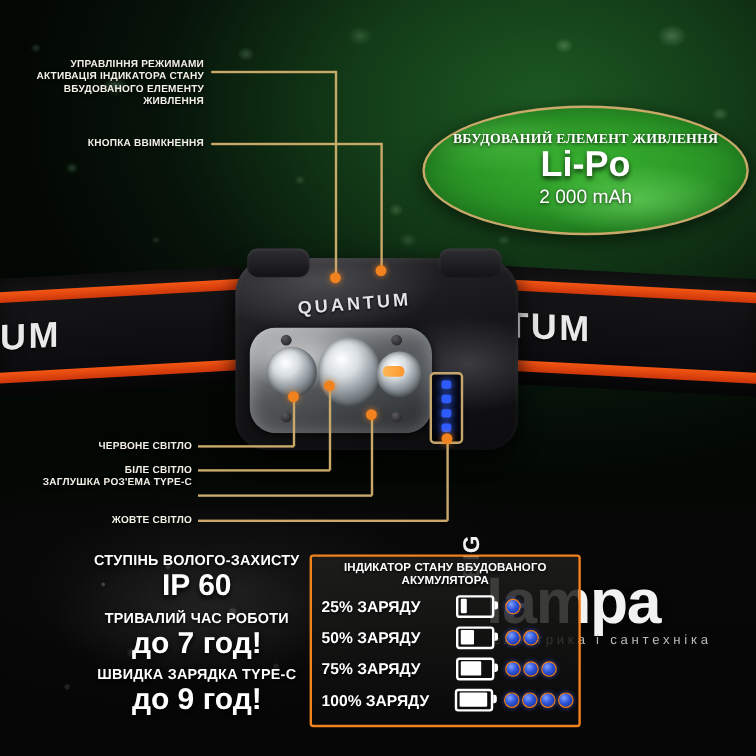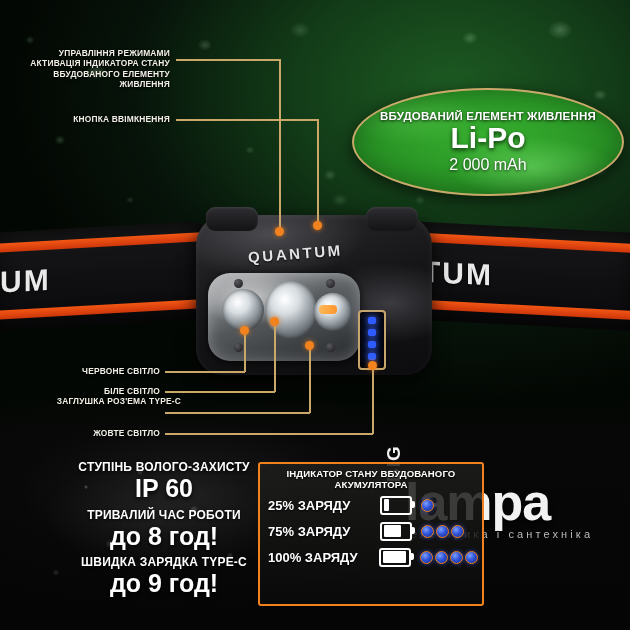--- a/index.html
+++ b/index.html
@@ -119,21 +119,21 @@
   
   .bubble{position:absolute;left:352px;top:88px;width:268px;height:104px;border-radius:50%;
     border:2px solid #c9a86a;
     background:
       radial-gradient(ellipse 50% 46% at 66% 74%, rgba(120,225,110,.55) 0%, rgba(0,0,0,0) 62%),
       radial-gradient(ellipse 40% 40% at 22% 26%, rgba(90,200,80,.45) 0%, rgba(0,0,0,0) 66%),
       radial-gradient(ellipse 70% 70% at 50% 45%, #37b02f 0%, #2a9626 55%, #1f7a1d 100%);
     box-shadow:0 4px 16px rgba(0,0,0,.6), inset 0 0 26px rgba(0,0,0,.22);
     display:flex;flex-direction:column;align-items:center;justify-content:center;text-align:center;}
   .bub-top{color:#fff;font-weight:700;font-size:11.5px;letter-spacing:.2px;
-    text-transform:uppercase;text-shadow:0 1px 3px rgba(0,0,0,.8);}
+    text-transform:uppercase;text-shadow:0 1px 3px rgba(0,0,0,.8);font-family:Liberation Serif, serif;}
   .bub-big{color:#fff;font-weight:700;font-size:30px;line-height:1.02;margin-top:1px;
     text-shadow:0 2px 4px rgba(0,0,0,.75);}
   .bub-sub{color:#fff;font-weight:400;font-size:16px;margin-top:2px;
     text-shadow:0 1px 3px rgba(0,0,0,.75);}
 
   
   .specs{position:absolute;left:44px;top:460px;width:240px;text-align:center;color:#fff;}
   .spec-s{font-size:12px;font-weight:700;text-transform:uppercase;letter-spacing:.2px;
     text-shadow:0 1px 3px rgba(0,0,0,.95);}
   .spec-b{font-size:25px;font-weight:700;line-height:1.06;margin:1px 0 6px;
@@ -239,21 +239,21 @@
   <div class="ln v" style="left:244px;top:331px;height:41px;"></div>
   <div class="dot" style="left:240px;top:326px;"></div>
 
   <div class="co" style="left:40px;top:386px;width:120px;font-size:8.4px;">
     <div>Біле світло</div>
   </div>
   <div class="ln h" style="left:165px;top:391px;width:110px;"></div>
   <div class="ln v" style="left:274px;top:322px;height:70px;"></div>
   <div class="dot" style="left:270px;top:317px;"></div>
 
-  <div class="co" style="left:0px;top:396px;width:160px;font-size:8.4px;padding-left:21px;">
+  <div class="co" style="left:0px;top:396px;width:160px;font-size:8.4px;">
     <div>Заглушка роз'ема Type-C</div>
   </div>
   <div class="ln h" style="left:165px;top:412px;width:145px;"></div>
   <div class="ln v" style="left:309px;top:346px;height:67px;"></div>
   <div class="dot" style="left:305px;top:341px;"></div>
 
   <div class="co" style="left:38px;top:428px;width:122px;font-size:8.4px;">
     <div>Жовте світло</div>
   </div>
   <div class="ln h" style="left:165px;top:433px;width:208px;"></div>
@@ -263,21 +263,21 @@
   <div class="bubble">
     <div class="bub-top">Вбудований елемент живлення</div>
     <div class="bub-big">Li-Po</div>
     <div class="bub-sub">2 000 mAh</div>
   </div>
 
   <div class="specs">
     <div class="spec-s">Ступінь волого-захисту</div>
     <div class="spec-b">IP 60</div>
     <div class="spec-s">Тривалий час роботи</div>
-    <div class="spec-b">до 8 год!</div>
+    <div class="spec-b">до 7 год!</div>
     <div class="spec-s">Швидка зарядка Type-C</div>
     <div class="spec-b">до 9 год!</div>
   </div>
 
   <div class="logo">
     <div class="logo-big">BIG</div>
     <div class="logo-main">lampa</div>
     <div class="logo-sub">електрика і сантехніка</div>
   </div>
 
@@ -287,20 +287,30 @@
     <div class="prow">
       <div class="plabel">25% заряду</div>
       <div class="batt">
           <i style="width:5px"></i>
         </div>
       <div class="dots">
           <b></b>
         </div>
     </div>
 
+    <div class="prow">
+      <div class="plabel">50% заряду</div>
+      <div class="batt">
+          <i style="width:11px"></i>
+        </div>
+      <div class="dots">
+          <b></b>
+          <b></b>
+        </div>
+    </div>
 
     <div class="prow">
       <div class="plabel">75% заряду</div>
       <div class="batt">
           <i style="width:17px"></i>
         </div>
       <div class="dots">
           <b></b>
           <b></b>
           <b></b>

